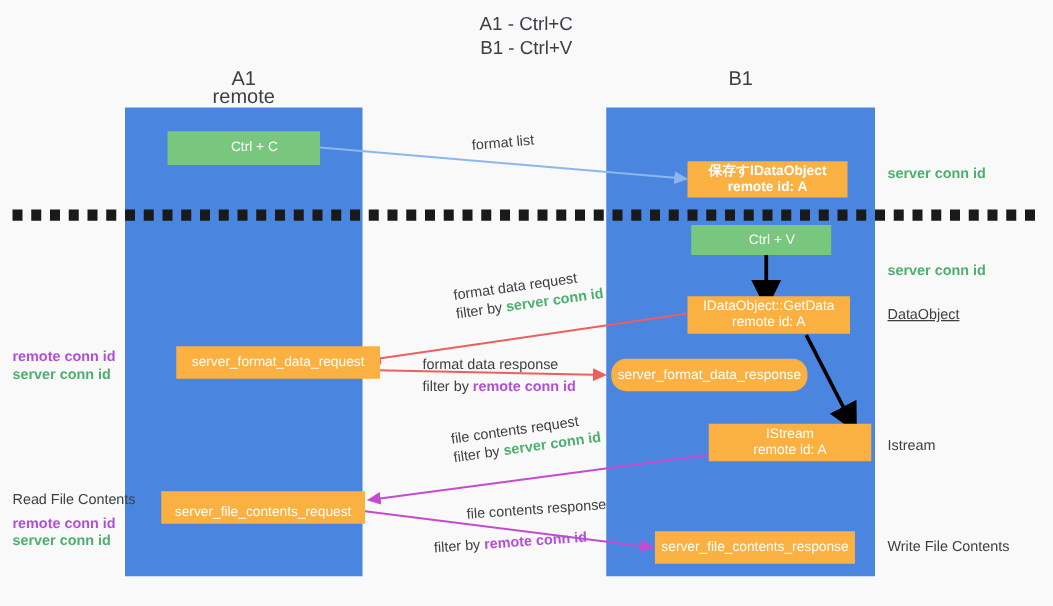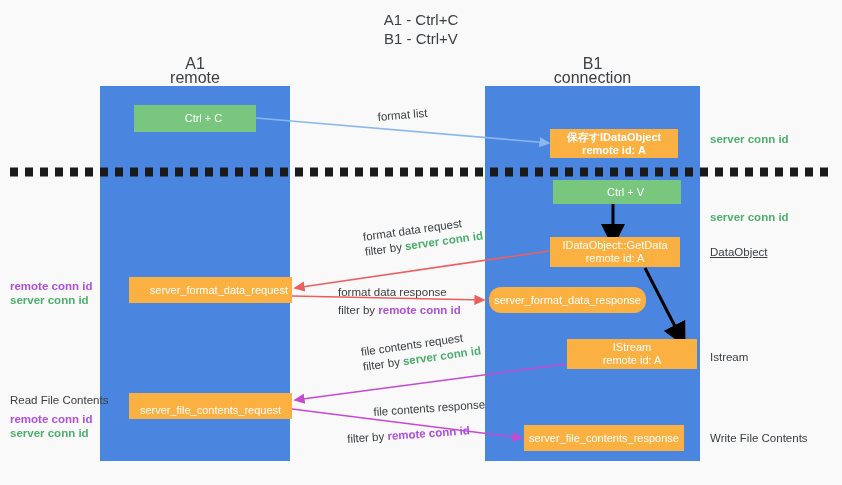--- a/index.html
+++ b/index.html
@@ -71,21 +71,20 @@
 
   <div class="lane" style="left:100px;top:86px;width:190px;height:375px;"></div>
   <div class="lane" style="left:485px;top:86px;width:215px;height:375px;"></div>
 
   <div class="col-head" style="left:100px;top:57px;width:190px;">
     <span>A1</span>
     <span class="sub">remote</span>
   </div>
   <div class="col-head" style="left:485px;top:57px;width:215px;">
     <span>B1</span>
-    <span class="sub">connection</span>
   </div>
 
   <svg class="overlay" viewBox="0 0 842 485">
     <defs>
       <marker id="ah-blue" markerWidth="7" markerHeight="7" refX="6" refY="3.2" orient="auto">
         <path d="M0,0 L7,3.2 L0,6.4 z" fill="#8ab8ee"></path>
       </marker>
       <marker id="ah-red" markerWidth="7" markerHeight="7" refX="6" refY="3.2" orient="auto">
         <path d="M0,0 L7,3.2 L0,6.4 z" fill="#ec5f5f"></path>
       </marker>
@@ -111,34 +110,34 @@
 
     <line x1="566" y1="364" x2="295" y2="400" stroke="#c44ad0" stroke-width="1.6" marker-end="url(#ah-purple)"></line>
 
     <line x1="292" y1="409" x2="522" y2="438" stroke="#c44ad0" stroke-width="1.6" marker-end="url(#ah-purple)"></line>
   </svg>
 
   <div class="box green" style="left:134px;top:105px;width:122px;height:27px;">
     <span>Ctrl + C</span>
   </div>
 
-  <div class="box orange" style="left:129px;top:277px;width:163px;height:26px;align-items:flex-end;">
+  <div class="box orange" style="left:141px;top:277px;width:163px;height:26px;">
     <span>server_format_data_request</span>
   </div>
 
   <div class="box orange" style="left:129px;top:393px;width:163px;height:26px;justify-content:flex-end;">
     <span>server_file_contents_request</span>
   </div>
 
   <div class="box orange" style="left:550px;top:129px;width:128px;height:29px;font-weight:bold;">
     <span>保存すIDataObject</span>
     <span class="l2">remote id: A</span>
   </div>
 
-  <div class="box green" style="left:553px;top:180px;width:128px;height:24px;">
+  <div class="box green" style="left:553px;top:180px;width:112px;height:24px;">
     <span>Ctrl + V</span>
   </div>
 
   <div class="box orange" style="left:550px;top:237px;width:130px;height:30px;">
     <span>IDataObject::GetData</span>
     <span class="l2">remote id: A</span>
   </div>
 
   <div class="box orange" style="left:489px;top:287px;width:157px;height:26px;border-radius:12px;">
     <span>server_format_data_response</span>

